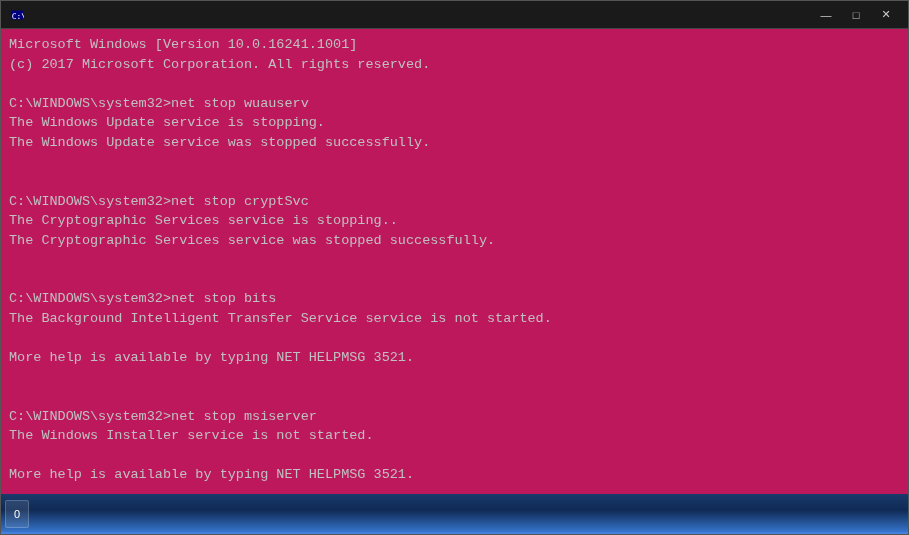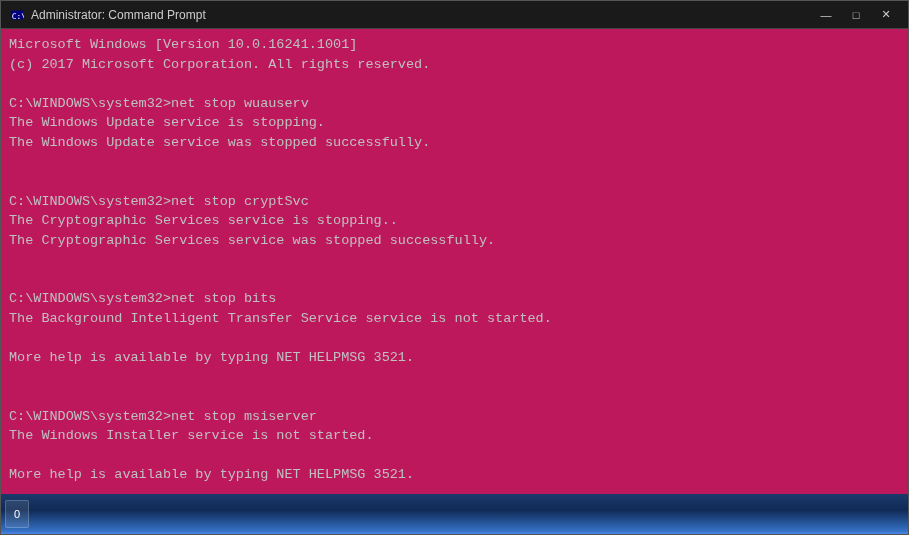--- a/index.html
+++ b/index.html
@@ -145,21 +145,20 @@
 
   <div class="title-bar">
     <div class="title-bar-left">
       <div class="title-bar-icon">
         <svg viewBox="0 0 16 16" fill="none">
           <rect width="16" height="16" fill="#1a1a1a"></rect>
           <rect x="1" y="3" width="14" height="10" fill="#000080"></rect>
           <text x="2" y="12" font-size="9" fill="white" font-family="monospace">C:\</text>
         </svg>
       </div>
-      <span class="title-bar-text">Administrator: Command Prompt</span>
     </div>
     <div class="title-bar-controls">
       <button class="title-btn">—</button>
       <button class="title-btn">□</button>
       <button class="title-btn close">✕</button>
     </div>
   </div>
 
   <div class="terminal-body">
     <div class="terminal-content" id="terminal-output">Microsoft Windows [Version 10.0.16241.1001]

